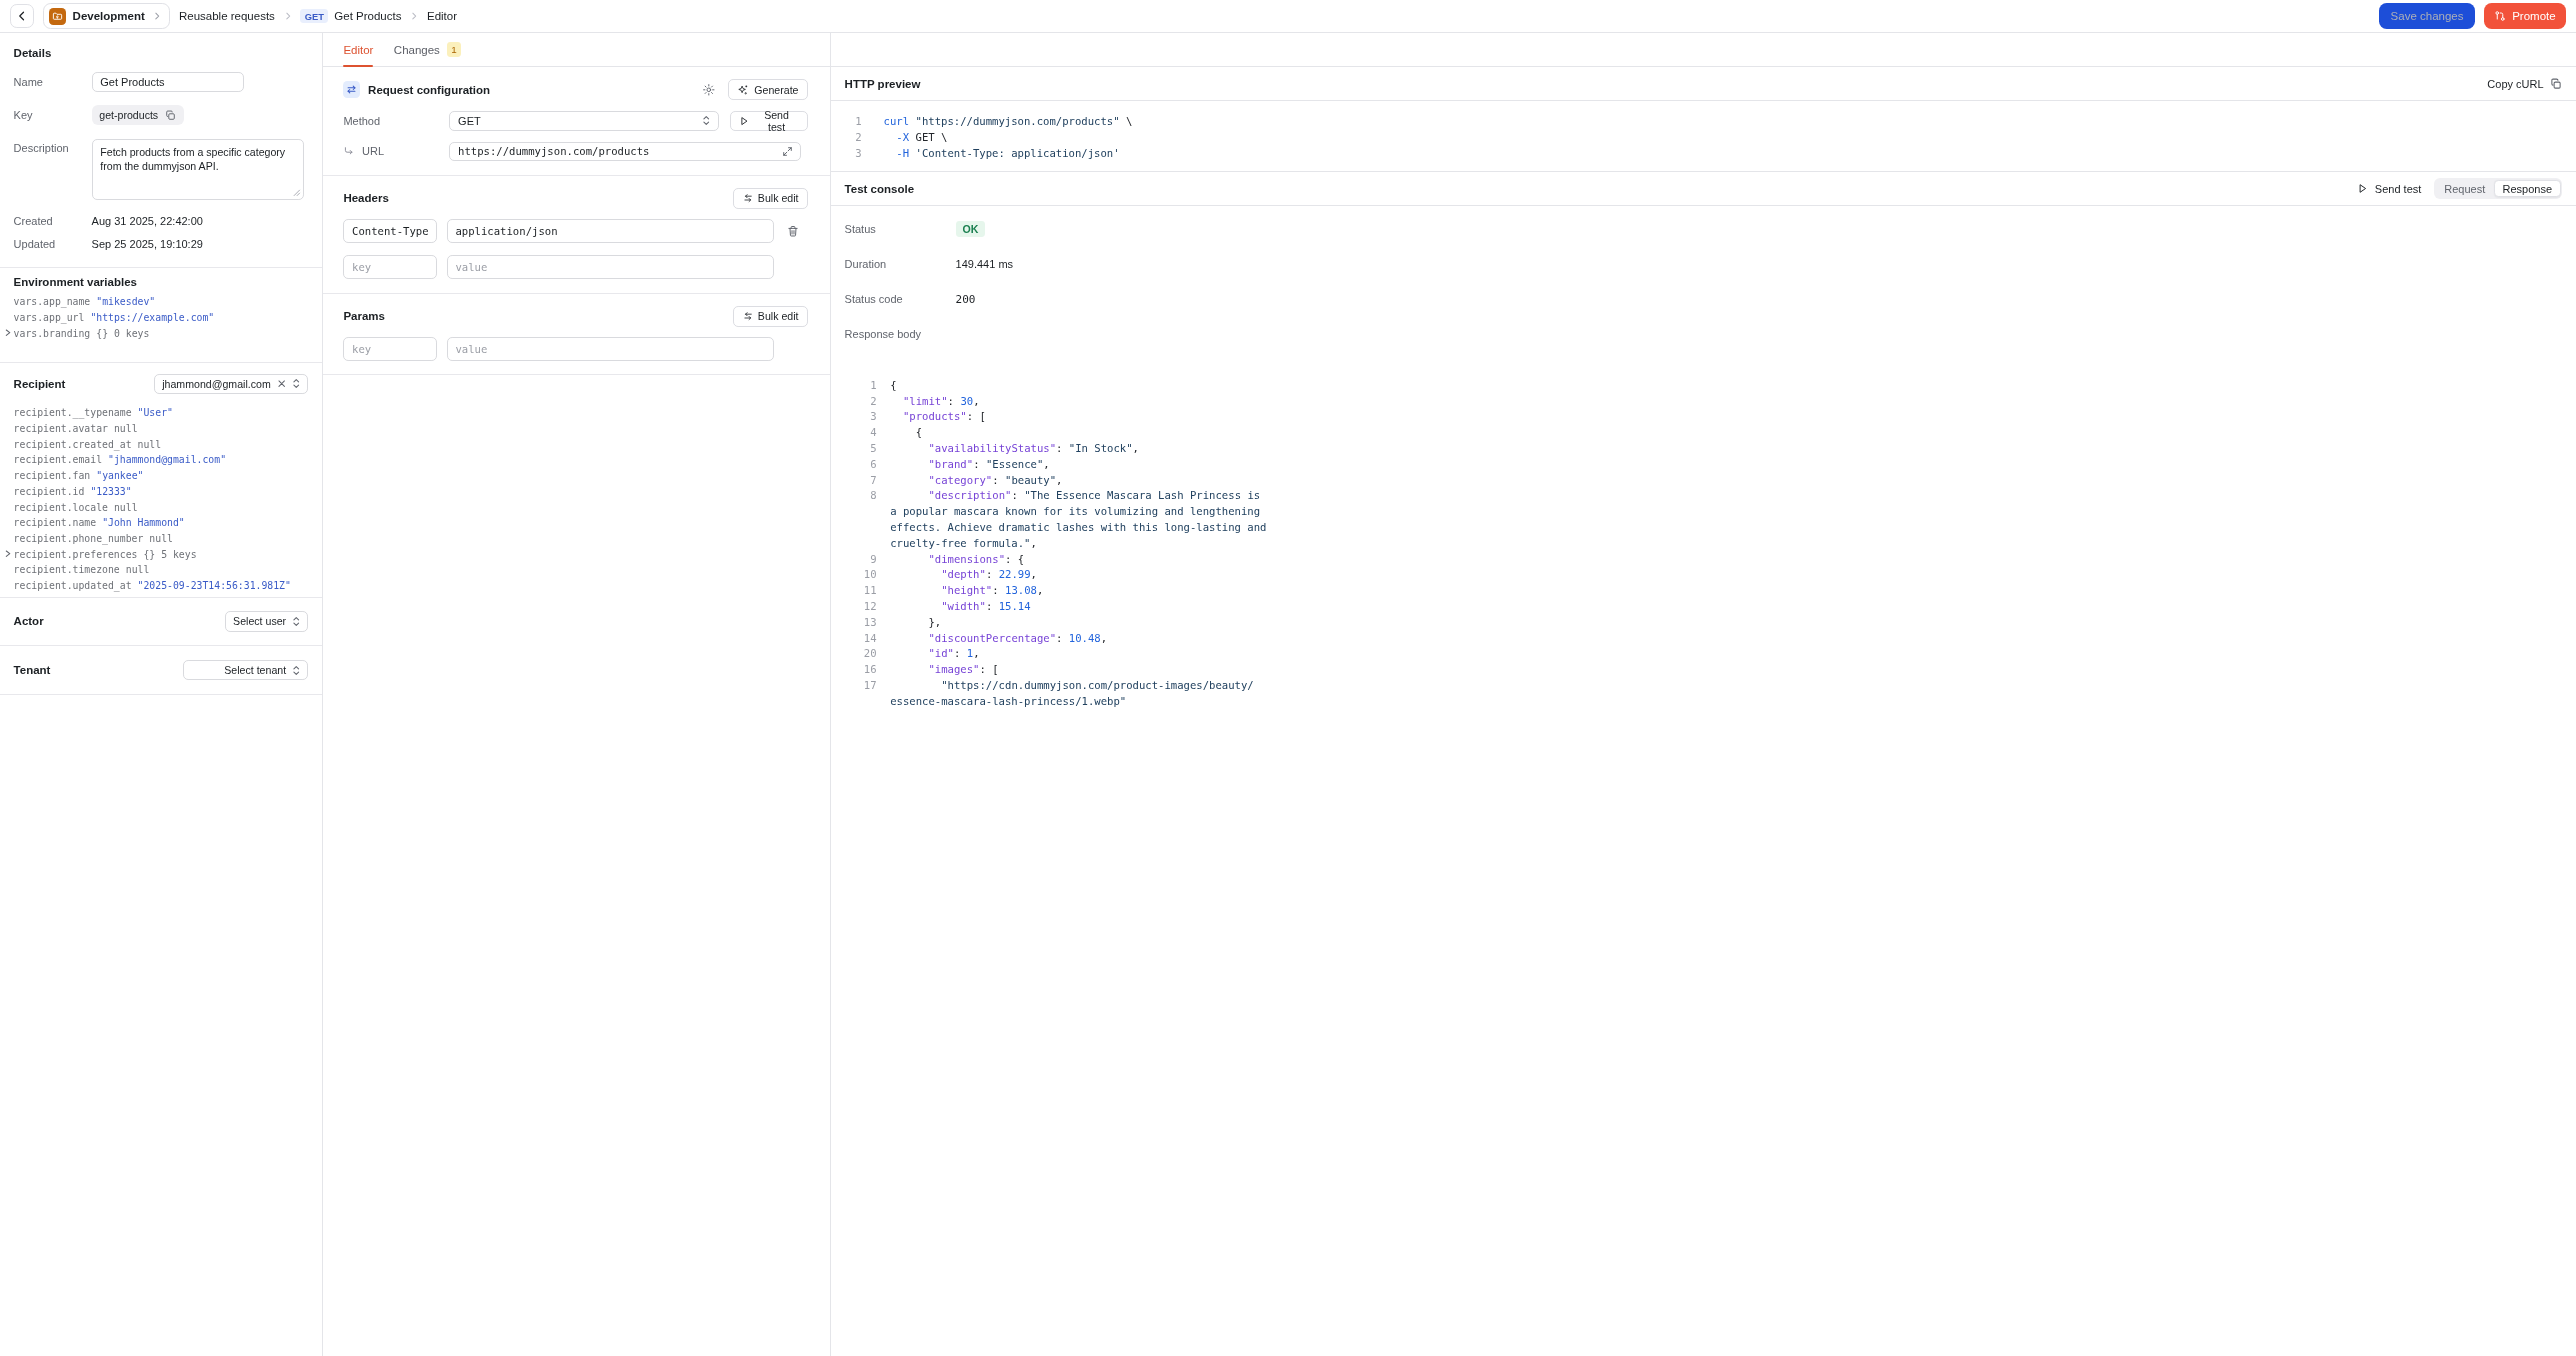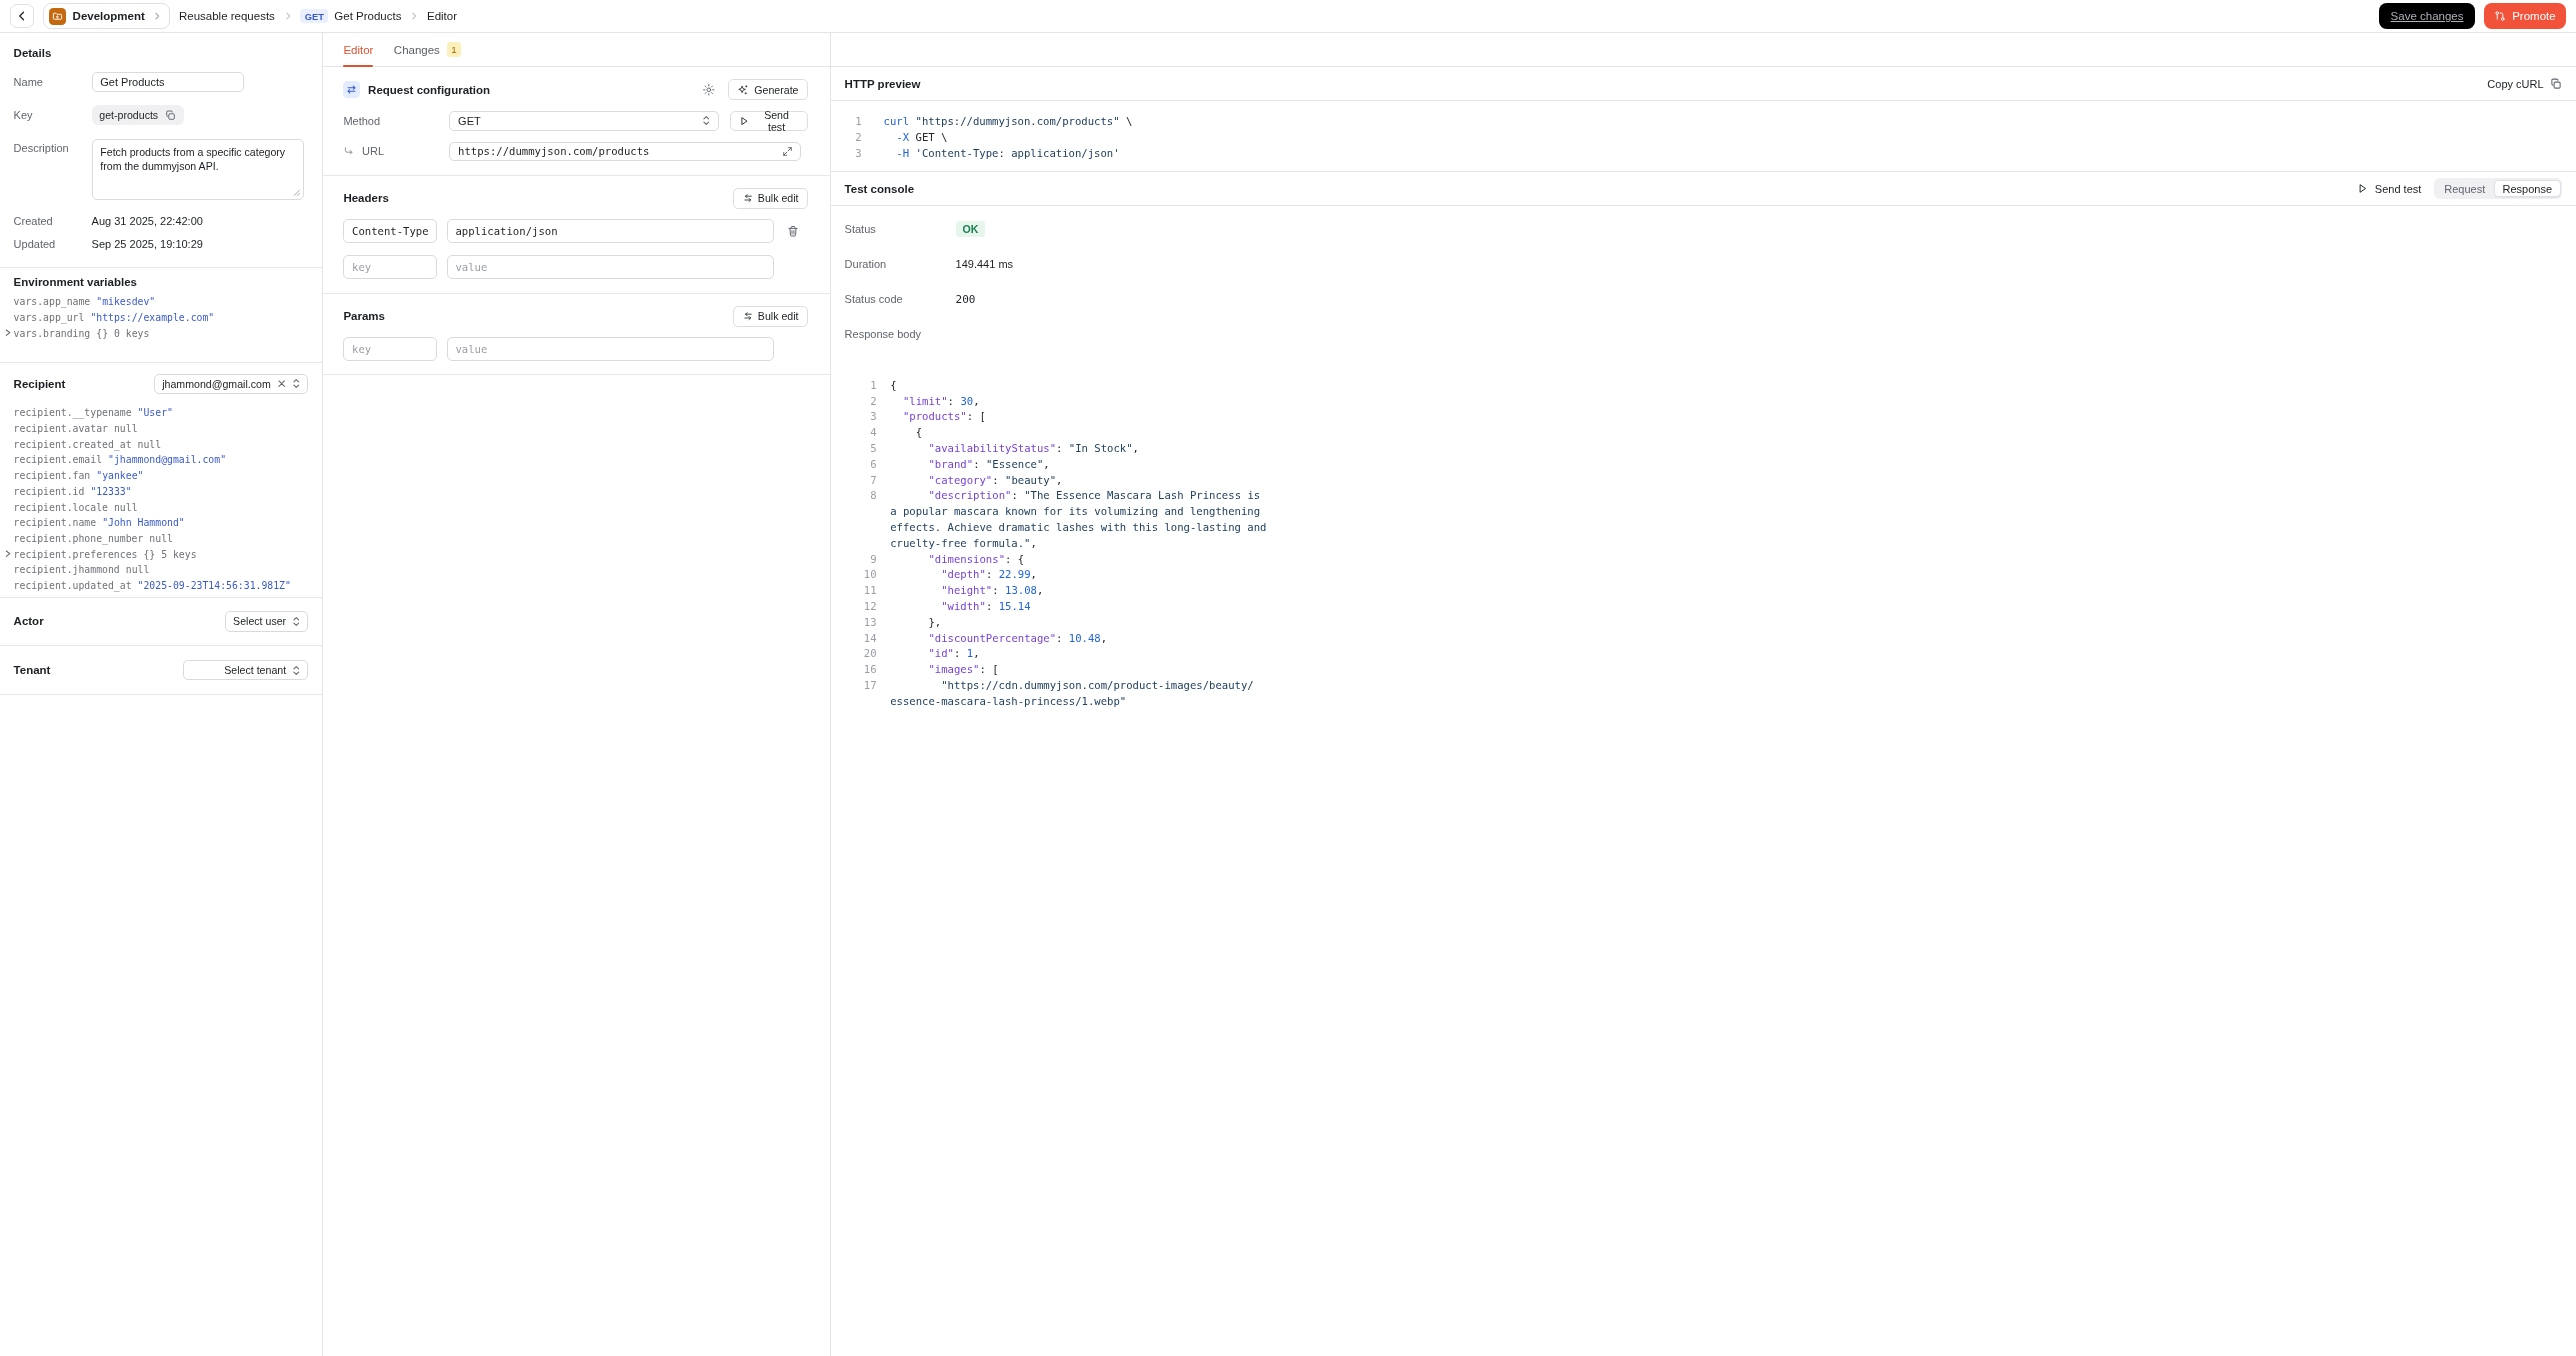--- a/index.html
+++ b/index.html
@@ -17,22 +17,22 @@
   .project-chip { display:flex; align-items:center; gap:6.8px; height:25.6px; padding:0 7.7px 0 5.1px;
     border:0.9px solid #E0E1E6; border-radius:7.7px; background:#fff; font-weight:600; font-size:11.5px; }
   .folder-badge { width:17px; height:17px; border-radius:4.3px; background:#C4690F;
     display:flex; align-items:center; justify-content:center; }
   .crumbs { display:flex; align-items:center; gap:7.7px; font-size:11.5px; font-weight:500; }
   .sep { color:#B9BBC4; display:flex; }
   .crumb-group { display:flex; align-items:center; gap:6px; }
   .method-pill { background:#E9EFFD; color:#3A5BC7; font-weight:700; font-size:9.4px;
     padding:1.7px 4.3px; border-radius:3.4px; }
   .tb-right { display:flex; align-items:center; gap:8.5px; }
-  .btn-disabled { background:#000000; color:#ACAFB7; height:25.6px; padding:0 12px;
-    border:none; border-radius:7.7px; font-size:11.5px; font-family:inherit;text-decoration:underline; }
+  .btn-disabled { background:#1d4ed8; color:#ACAFB7; height:25.6px; padding:0 12px;
+    border:none; border-radius:7.7px; font-size:11.5px; font-family:inherit; }
   .btn-promote { background:#F2523A; color:#fff; height:25.6px; padding:0 10.2px; border:none;
     border-radius:7.7px; font-size:11.5px; font-weight:500; font-family:inherit;
     display:flex; align-items:center; gap:6px; cursor:pointer; }
 
   
   .col { position:absolute; top:33px; bottom:0; background:#fff; overflow:hidden; }
   .col-left  { left:0;     width:323px; border-right:0.9px solid #E4E5E9; }
   .col-mid   { left:323px; width:508px; border-right:0.9px solid #E4E5E9; }
   .col-right { left:831px; right:0; }
 
@@ -331,21 +331,21 @@
         <div class="kvrow">
           <span class="kv-chev">
             <svg width="7.7" height="9.4" viewBox="0 0 10 12" fill="none" stroke="#60646C" stroke-width="1.4" stroke-linecap="round" stroke-linejoin="round">
               <polyline points="3,2.5 7.5,6 3,9.5"></polyline>
             </svg>
           </span>
           <span class="kv-key">recipient.preferences</span>
           <span class="kv-muted">{} 5 keys</span>
         </div>
         <div class="kvrow">
-          <span class="kv-key">recipient.jhammond</span>
+          <span class="kv-key">recipient.timezone</span>
           <span class="kv-muted">null</span>
         </div>
         <div class="kvrow">
           <span class="kv-key">recipient.updated_at</span>
           <span class="kv-str">"2025-09-23T14:56:31.981Z"</span>
         </div>
       </div>
   </div>
 
   <div class="lsec sec-actor">

